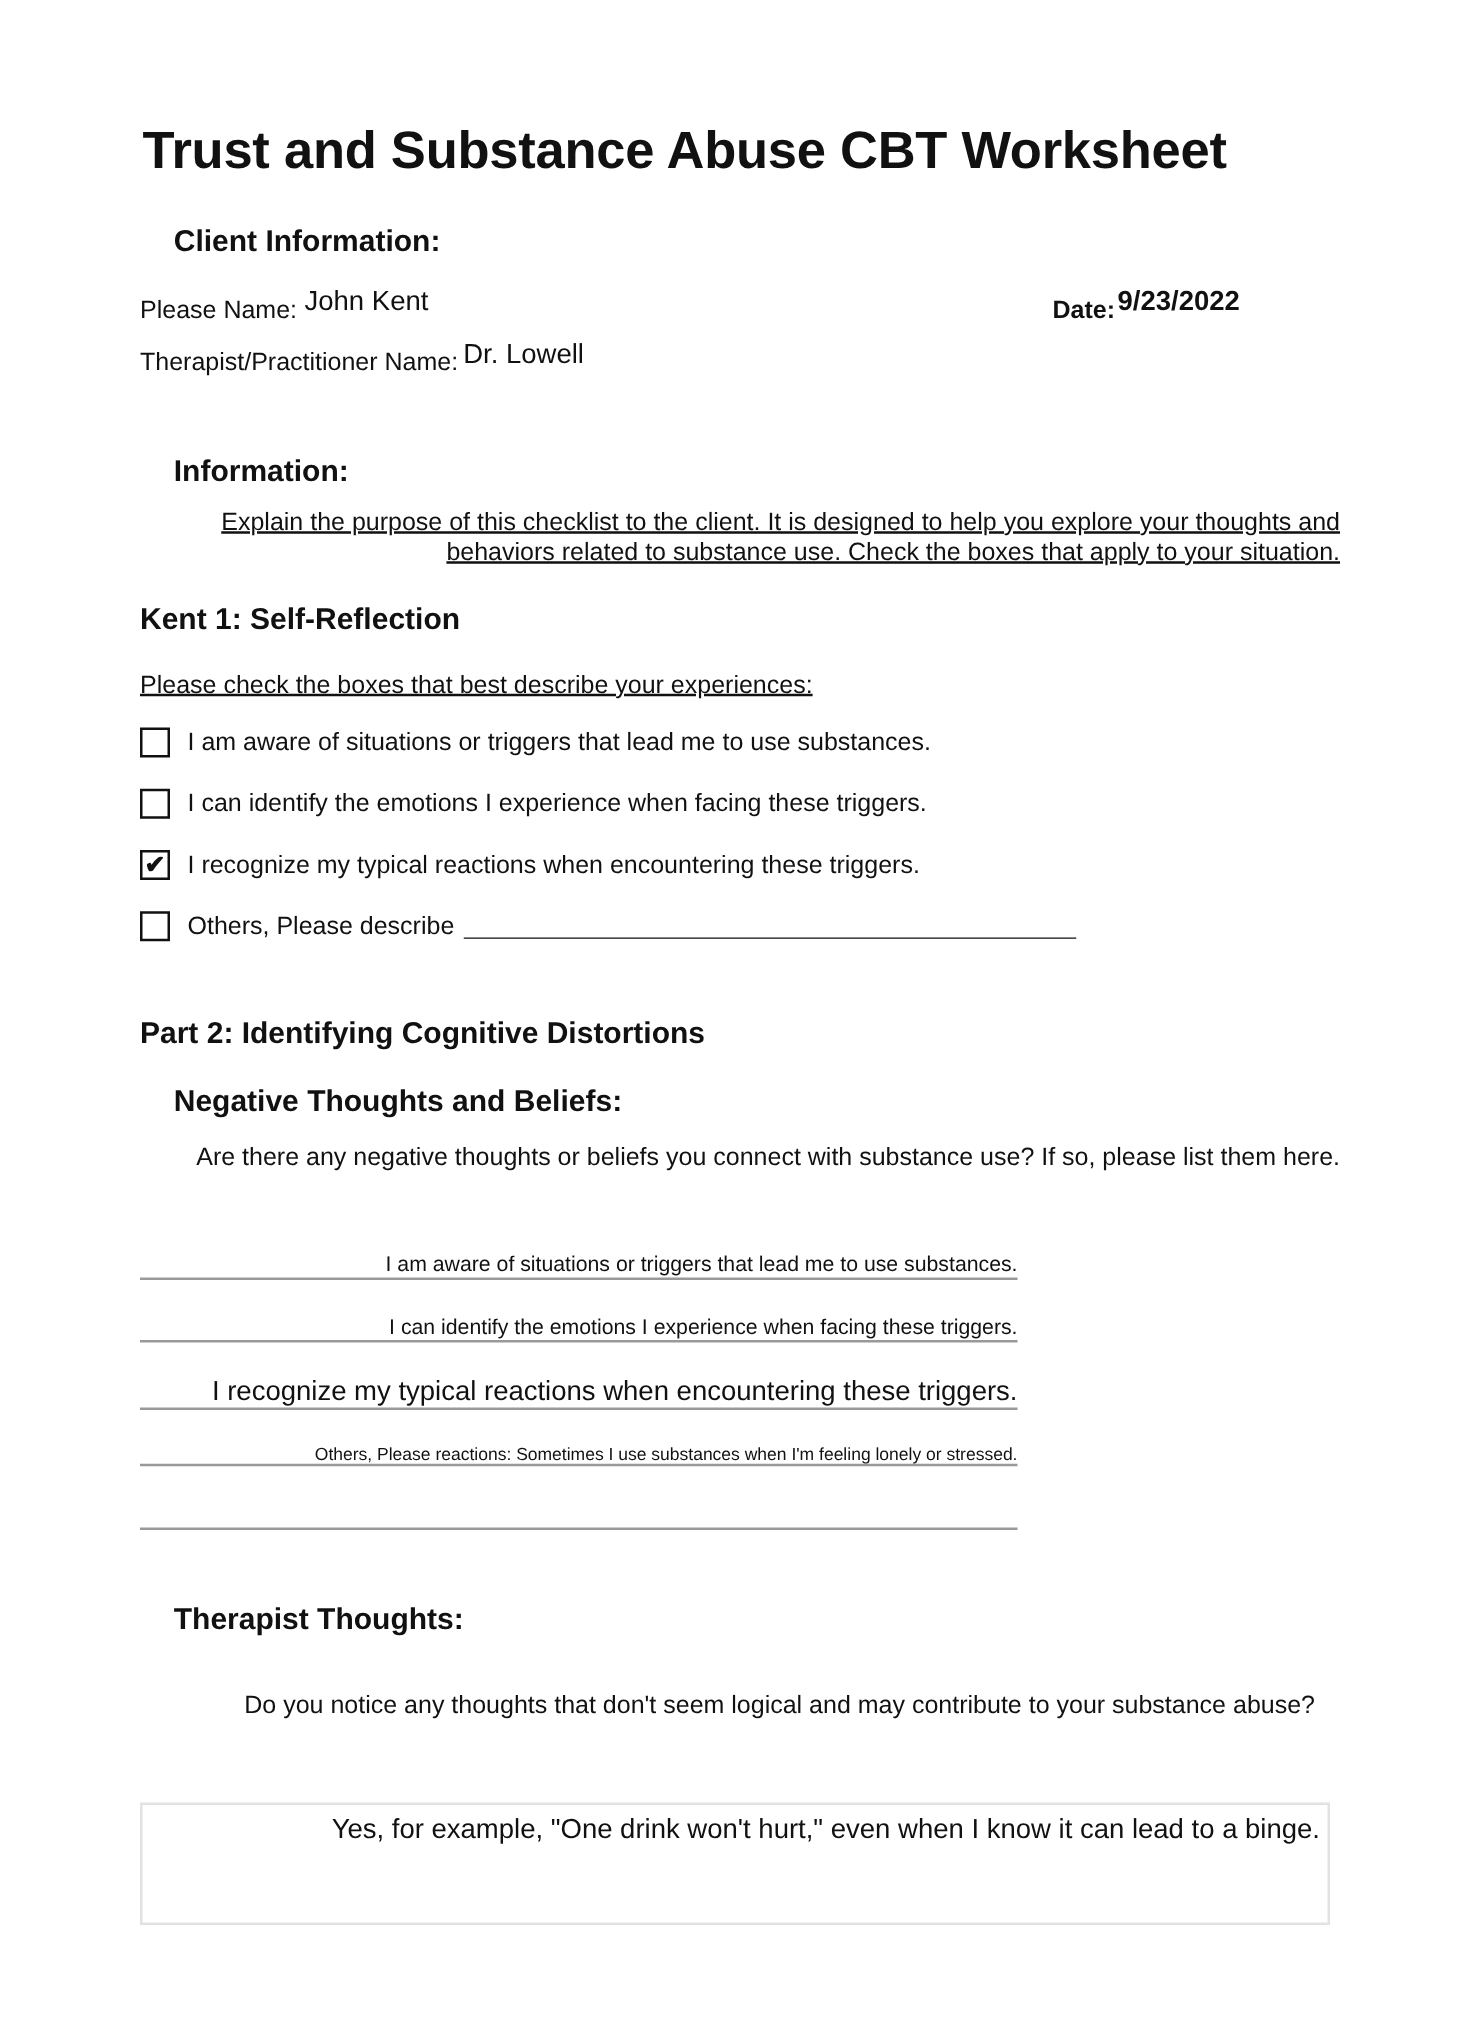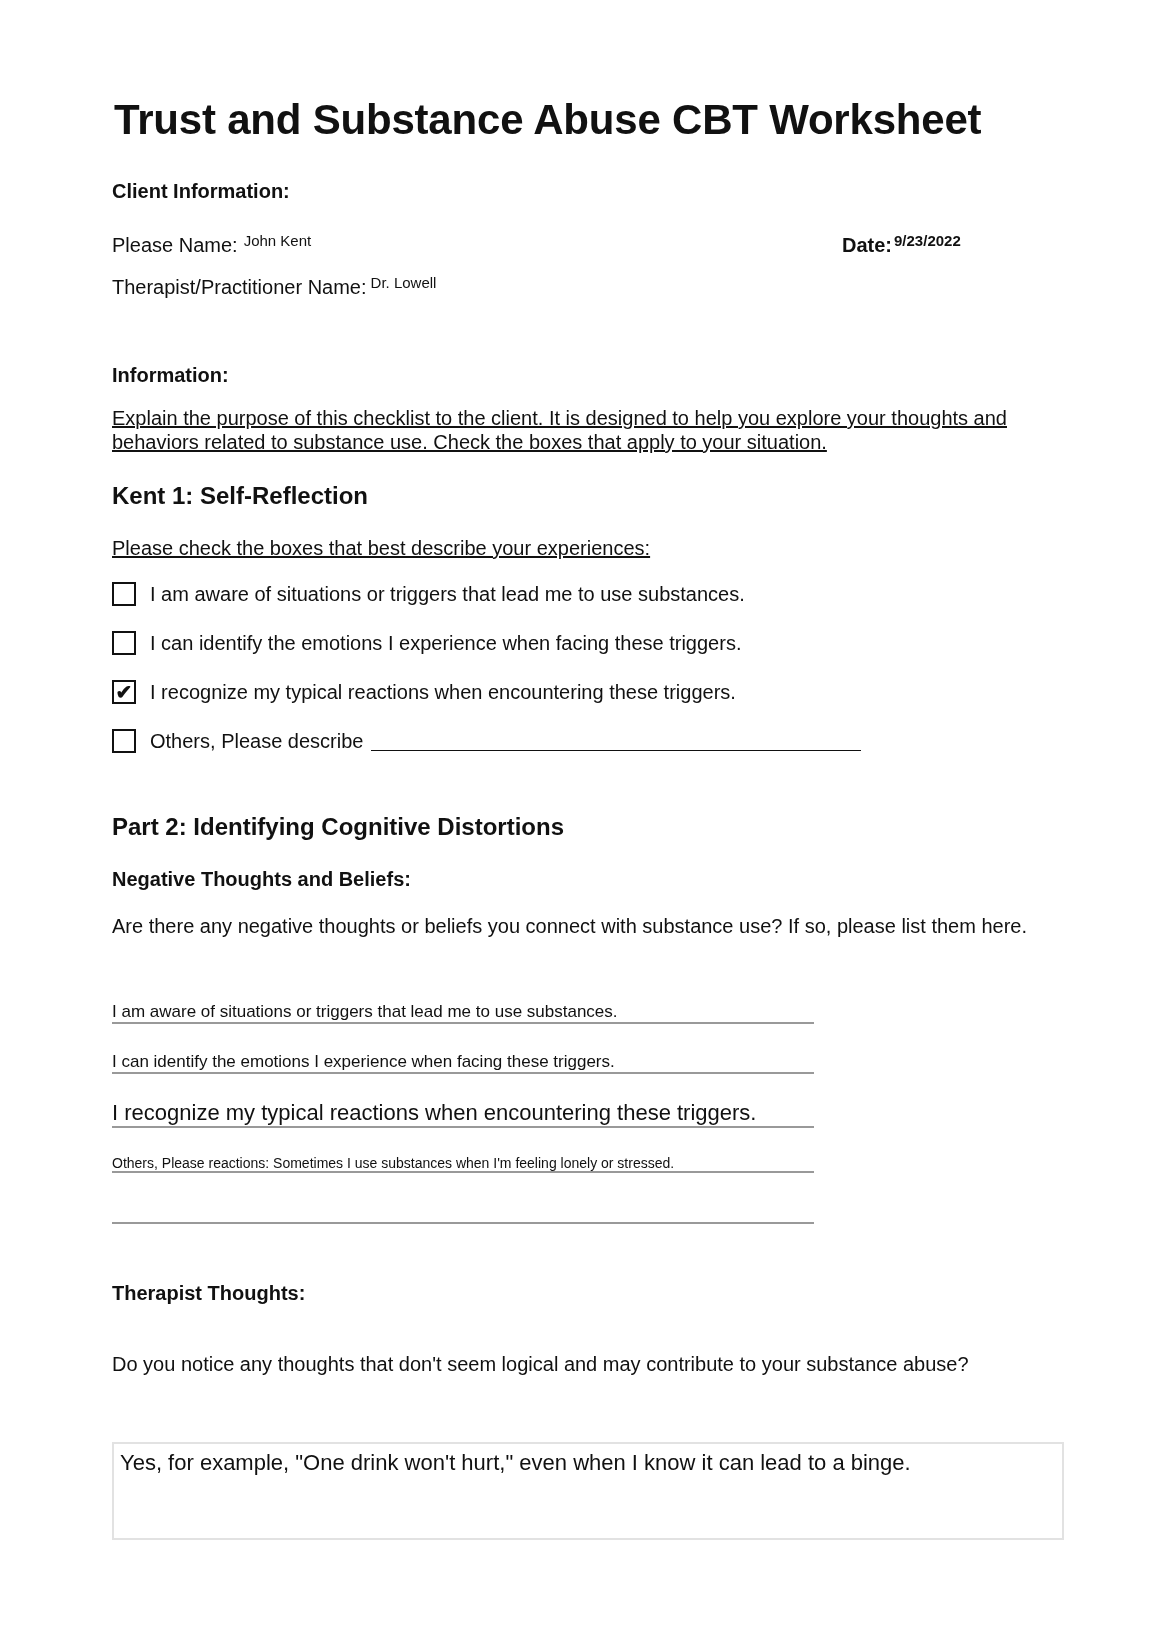--- a/index.html
+++ b/index.html
@@ -1,23 +1,23 @@
 <!DOCTYPE html>
 <html><head>
 <meta charset="utf-8">
 <style>
   html, body { margin: 0; padding: 0; background: #ffffff; }
   body { width: 1176px; height: 1630px; position: relative; font-family: "Liberation Sans", sans-serif; color: #111; overflow: hidden; }
-  .abs { position: absolute; }
+  .abs { position: absolute; text-align: right; }
   .title { left: 114px; top: 96px; font-size: 42px; font-weight: bold; letter-spacing: -0.2px; white-space: nowrap; }
-  .h-small { font-size: 20px; font-weight: bold; }
+  .h-small { font-size: 24px; font-weight: bold; margin-left: 27px; }
   .h-part { font-size: 24px; font-weight: bold; }
   .body-text { font-size: 20px; line-height: 24px; }
   .label { font-size: 20px; }
-  .value { font-size: 15px; position: relative; top: -6px; margin-left: 6px; }
+  .value { font-size: 22px; position: relative; top: -6px; margin-left: 6px; }
   .cb-row { left: 112px; display: flex; align-items: center; font-size: 20px; }
   .cb { width: 24px; height: 24px; border: 2px solid #111; box-sizing: border-box; margin-right: 14px; display: flex; align-items: center; justify-content: center; font-size: 20px; line-height: 20px; font-weight: bold; }
   .blank-line { display: inline-block; width: 490px; border-bottom: 1.5px solid #111; margin-left: 8px; height: 18px; }
   .ans-line { left: 112px; width: 702px; border-bottom: 2px solid #999; white-space: nowrap; overflow: hidden; }
   .answer-box { left: 112px; top: 1442px; width: 952px; height: 98px; border: 2px solid #e2e2e2; box-sizing: border-box; padding: 6px 6px; font-size: 22px; }
 </style>
 </head>
 <body>
 
 <div class="abs title">Trust and Substance Abuse CBT Worksheet</div>

